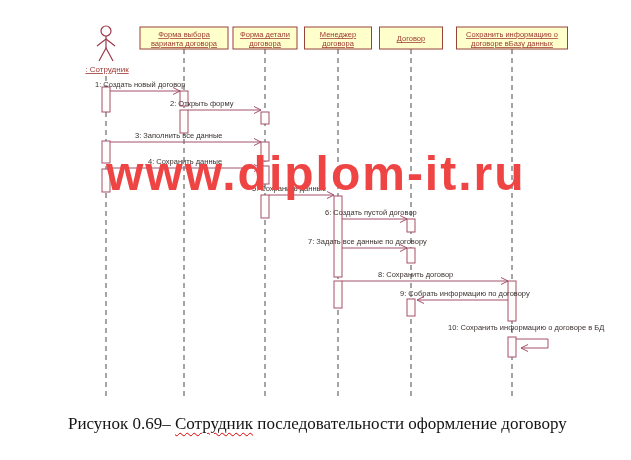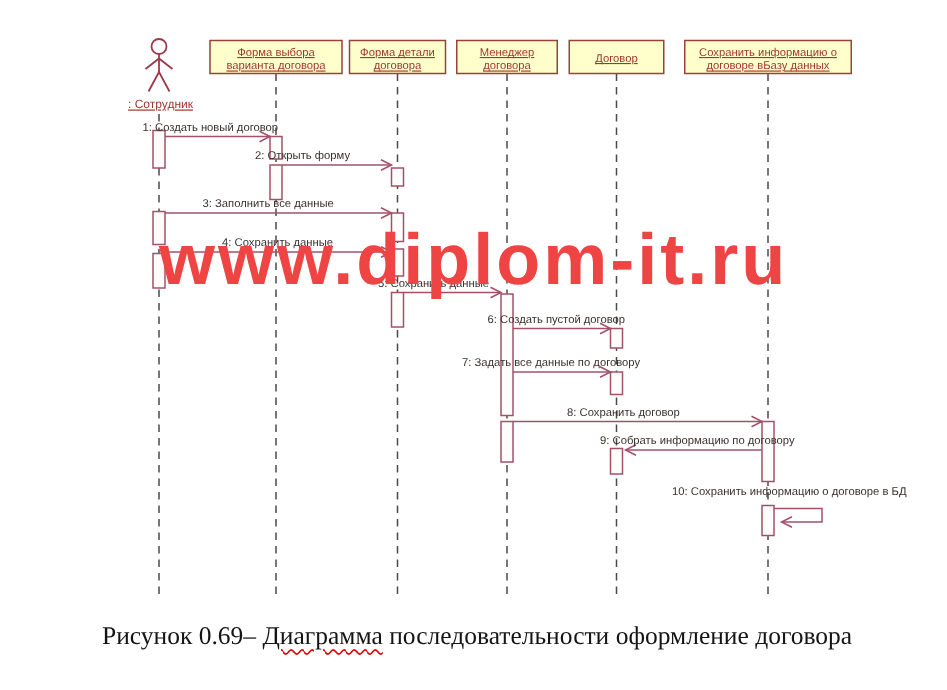--- a/index.html
+++ b/index.html
@@ -91,14 +91,14 @@
       <polyline points="501,277.5 508,281 501,284.5" class="msgline"></polyline>
       <text x="378" y="277" class="msgtext">8: Сохранить договор</text>
       <line x1="508" y1="300" x2="417" y2="300" class="msgline"></line>
       <polyline points="424,296.5 417,300 424,303.5" class="msgline"></polyline>
       <text x="400" y="296" class="msgtext">9: Собрать информацию по договору</text>
       <polyline points="516,339 548,339 548,348 521,348" class="msgline"></polyline>
       <polyline points="528,344.5 521,348 528,351.5" class="msgline"></polyline>
       <text x="448" y="330" class="msgtext">10: Сохранить информацию о договоре в БД</text>
     </svg>
   <div id="watermark">www.diplom-it.ru</div>
-  <div id="caption"><span>Рисунок 0.69–  </span><span class="misspell">Диаграмма</span><span> последовательности оформление договора</span></div>
+  <div id="caption"><span>Рисунок 0.69–  </span><span class="misspell">Сотрудник</span><span> последовательности оформление договору</span></div>
 </div>
 
 </body></html>

